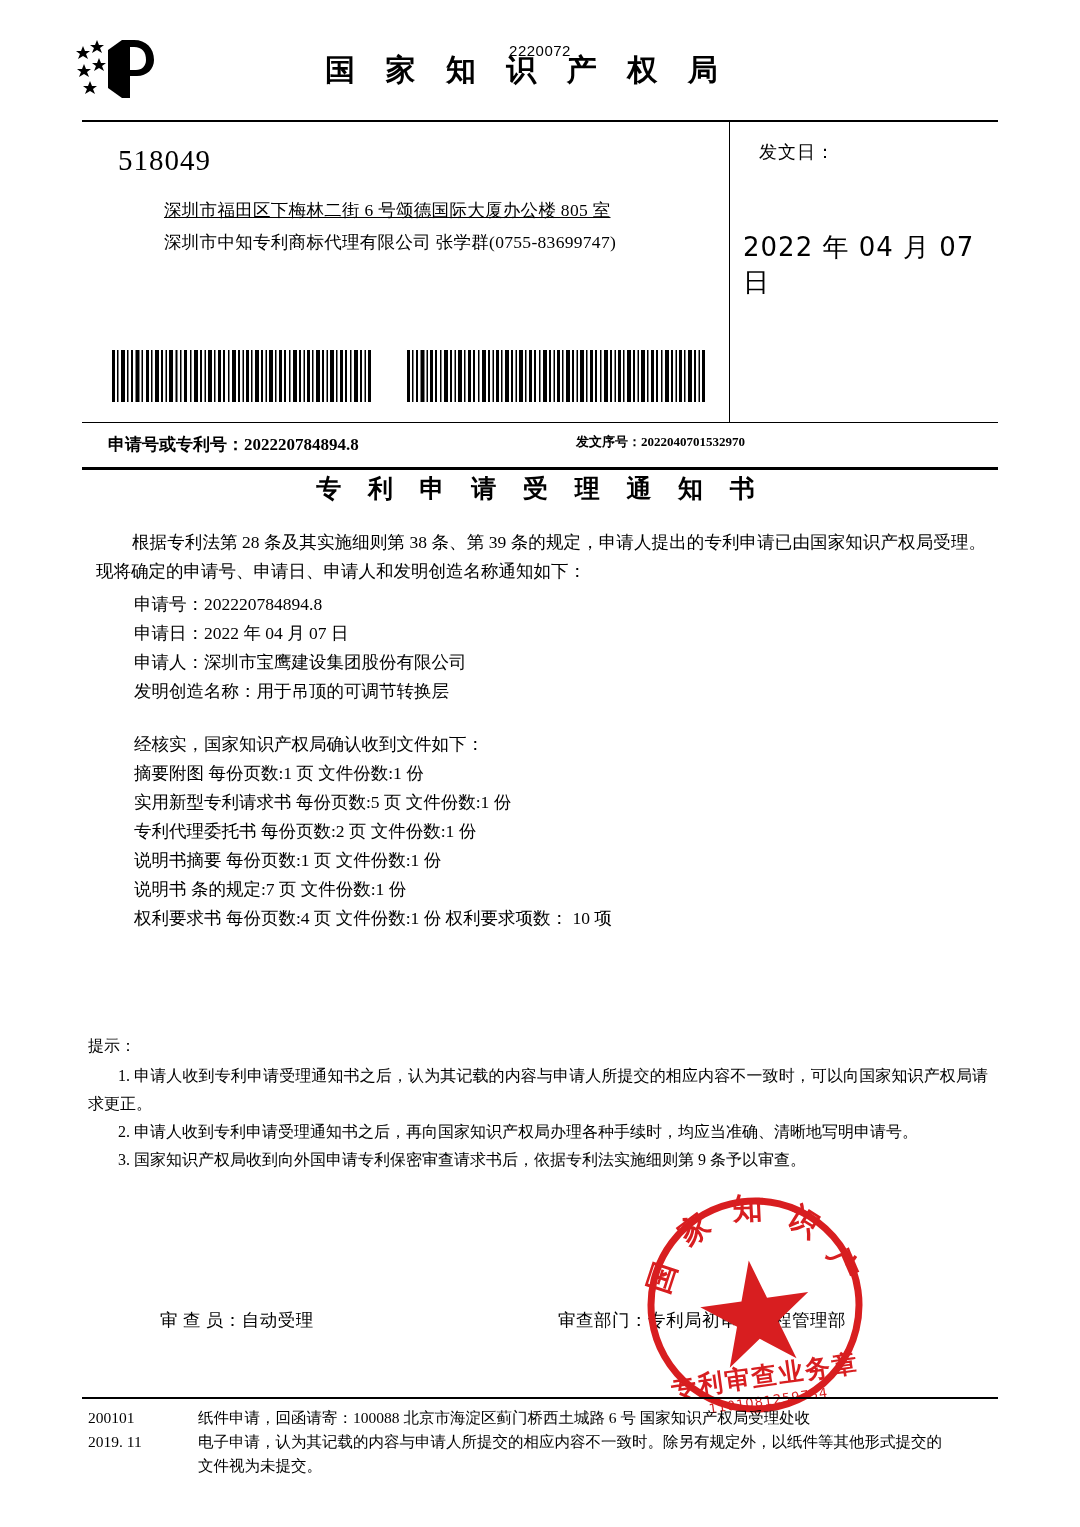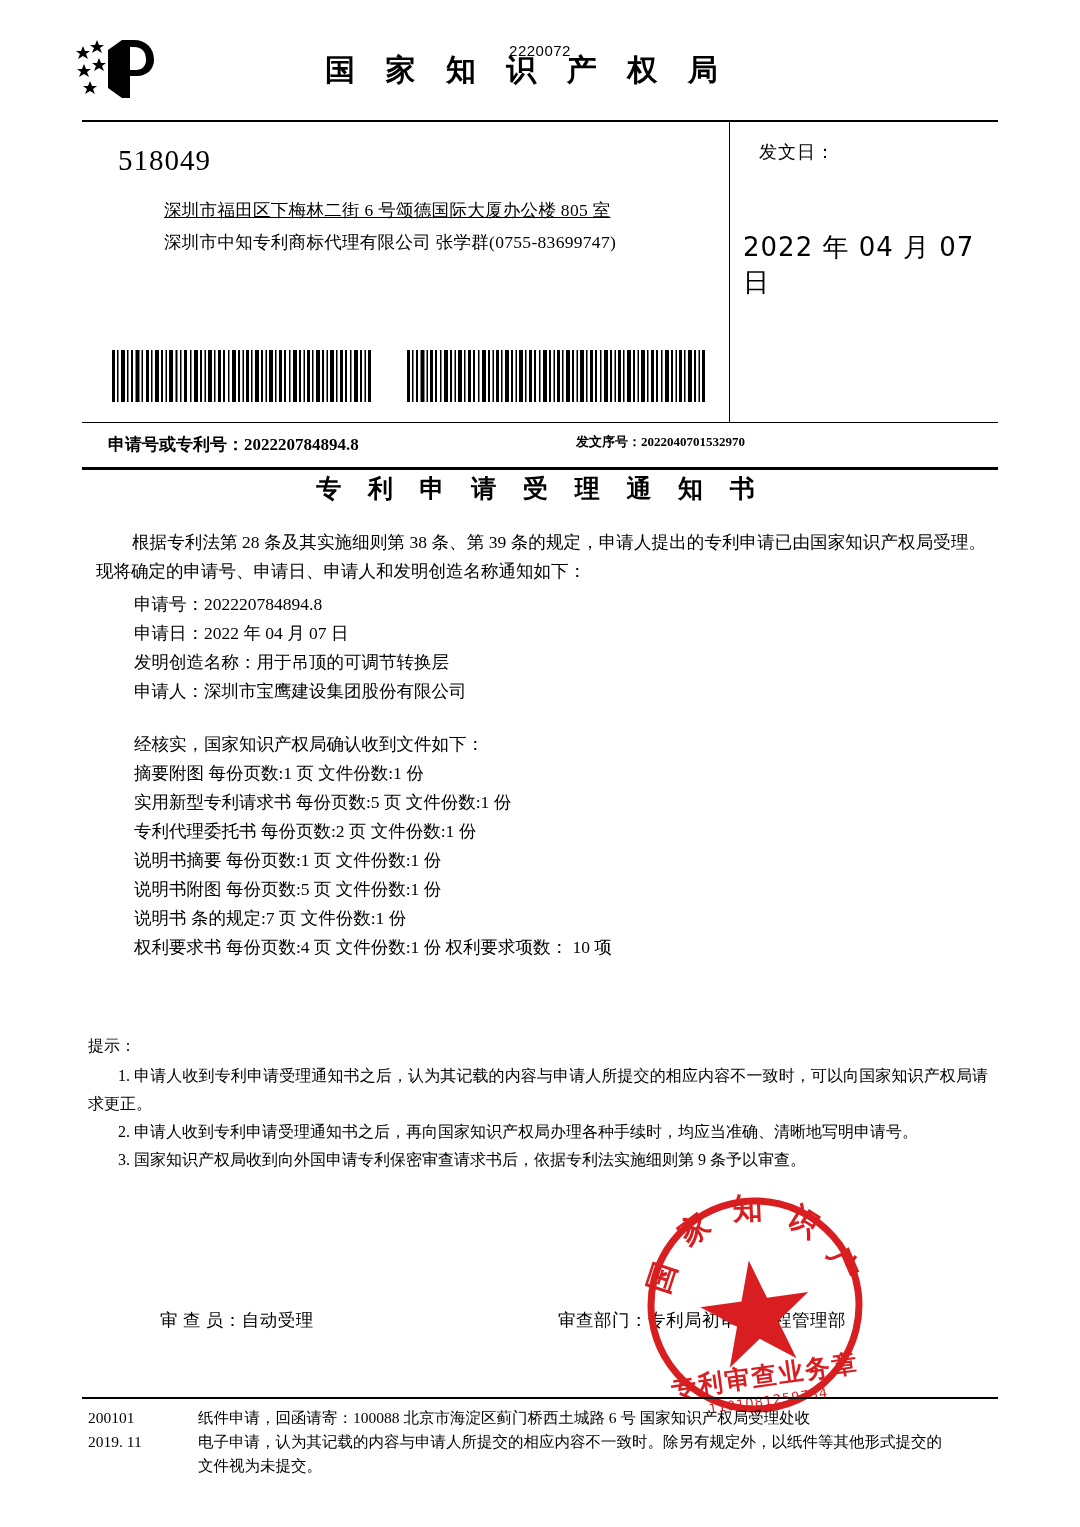--- a/index.html
+++ b/index.html
@@ -463,29 +463,28 @@
       </div>
     </div>
   </div>
 
   <div class="doc-title">专 利 申 请 受 理 通 知 书</div>
 
   <div class="body-text">
     <p class="para">根据专利法第 28 条及其实施细则第 38 条、第 39 条的规定，申请人提出的专利申请已由国家知识产权局受理。现将确定的申请号、申请日、申请人和发明创造名称通知如下：</p>
     <p class="field-line">申请号：202220784894.8</p>
     <p class="field-line">申请日：2022 年 04 月 07 日</p>
+    <p class="field-line">申请人：深圳市宝鹰建设集团股份有限公司</p>
     <p class="field-line">发明创造名称：用于吊顶的可调节转换层</p>
-    <p class="field-line">申请人：深圳市宝鹰建设集团股份有限公司</p>
     <div class="spacer"></div>
     <p class="docs-head">经核实，国家知识产权局确认收到文件如下：</p>
     <p class="field-line">摘要附图  每份页数:1 页  文件份数:1 份</p>
     <p class="field-line">实用新型专利请求书  每份页数:5 页  文件份数:1 份</p>
     <p class="field-line">专利代理委托书  每份页数:2 页  文件份数:1 份</p>
     <p class="field-line">说明书摘要  每份页数:1 页  文件份数:1 份</p>
-    <p class="field-line">说明书附图  每份页数:5 页  文件份数:1 份</p>
     <p class="field-line">说明书  条的规定:7 页  文件份数:1 份</p>
     <p class="field-line">权利要求书  每份页数:4 页  文件份数:1 份  权利要求项数：  10 项</p>
   </div>
 
   <div class="tips">
     <p class="tips-title">提示：</p>
     <p class="tip-item">1. 申请人收到专利申请受理通知书之后，认为其记载的内容与申请人所提交的相应内容不一致时，可以向国家知识产权局请求更正。</p>
     <p class="tip-item">2. 申请人收到专利申请受理通知书之后，再向国家知识产权局办理各种手续时，均应当准确、清晰地写明申请号。</p>
     <p class="tip-item">3. 国家知识产权局收到向外国申请专利保密审查请求书后，依据专利法实施细则第 9 条予以审查。</p>
   </div>

